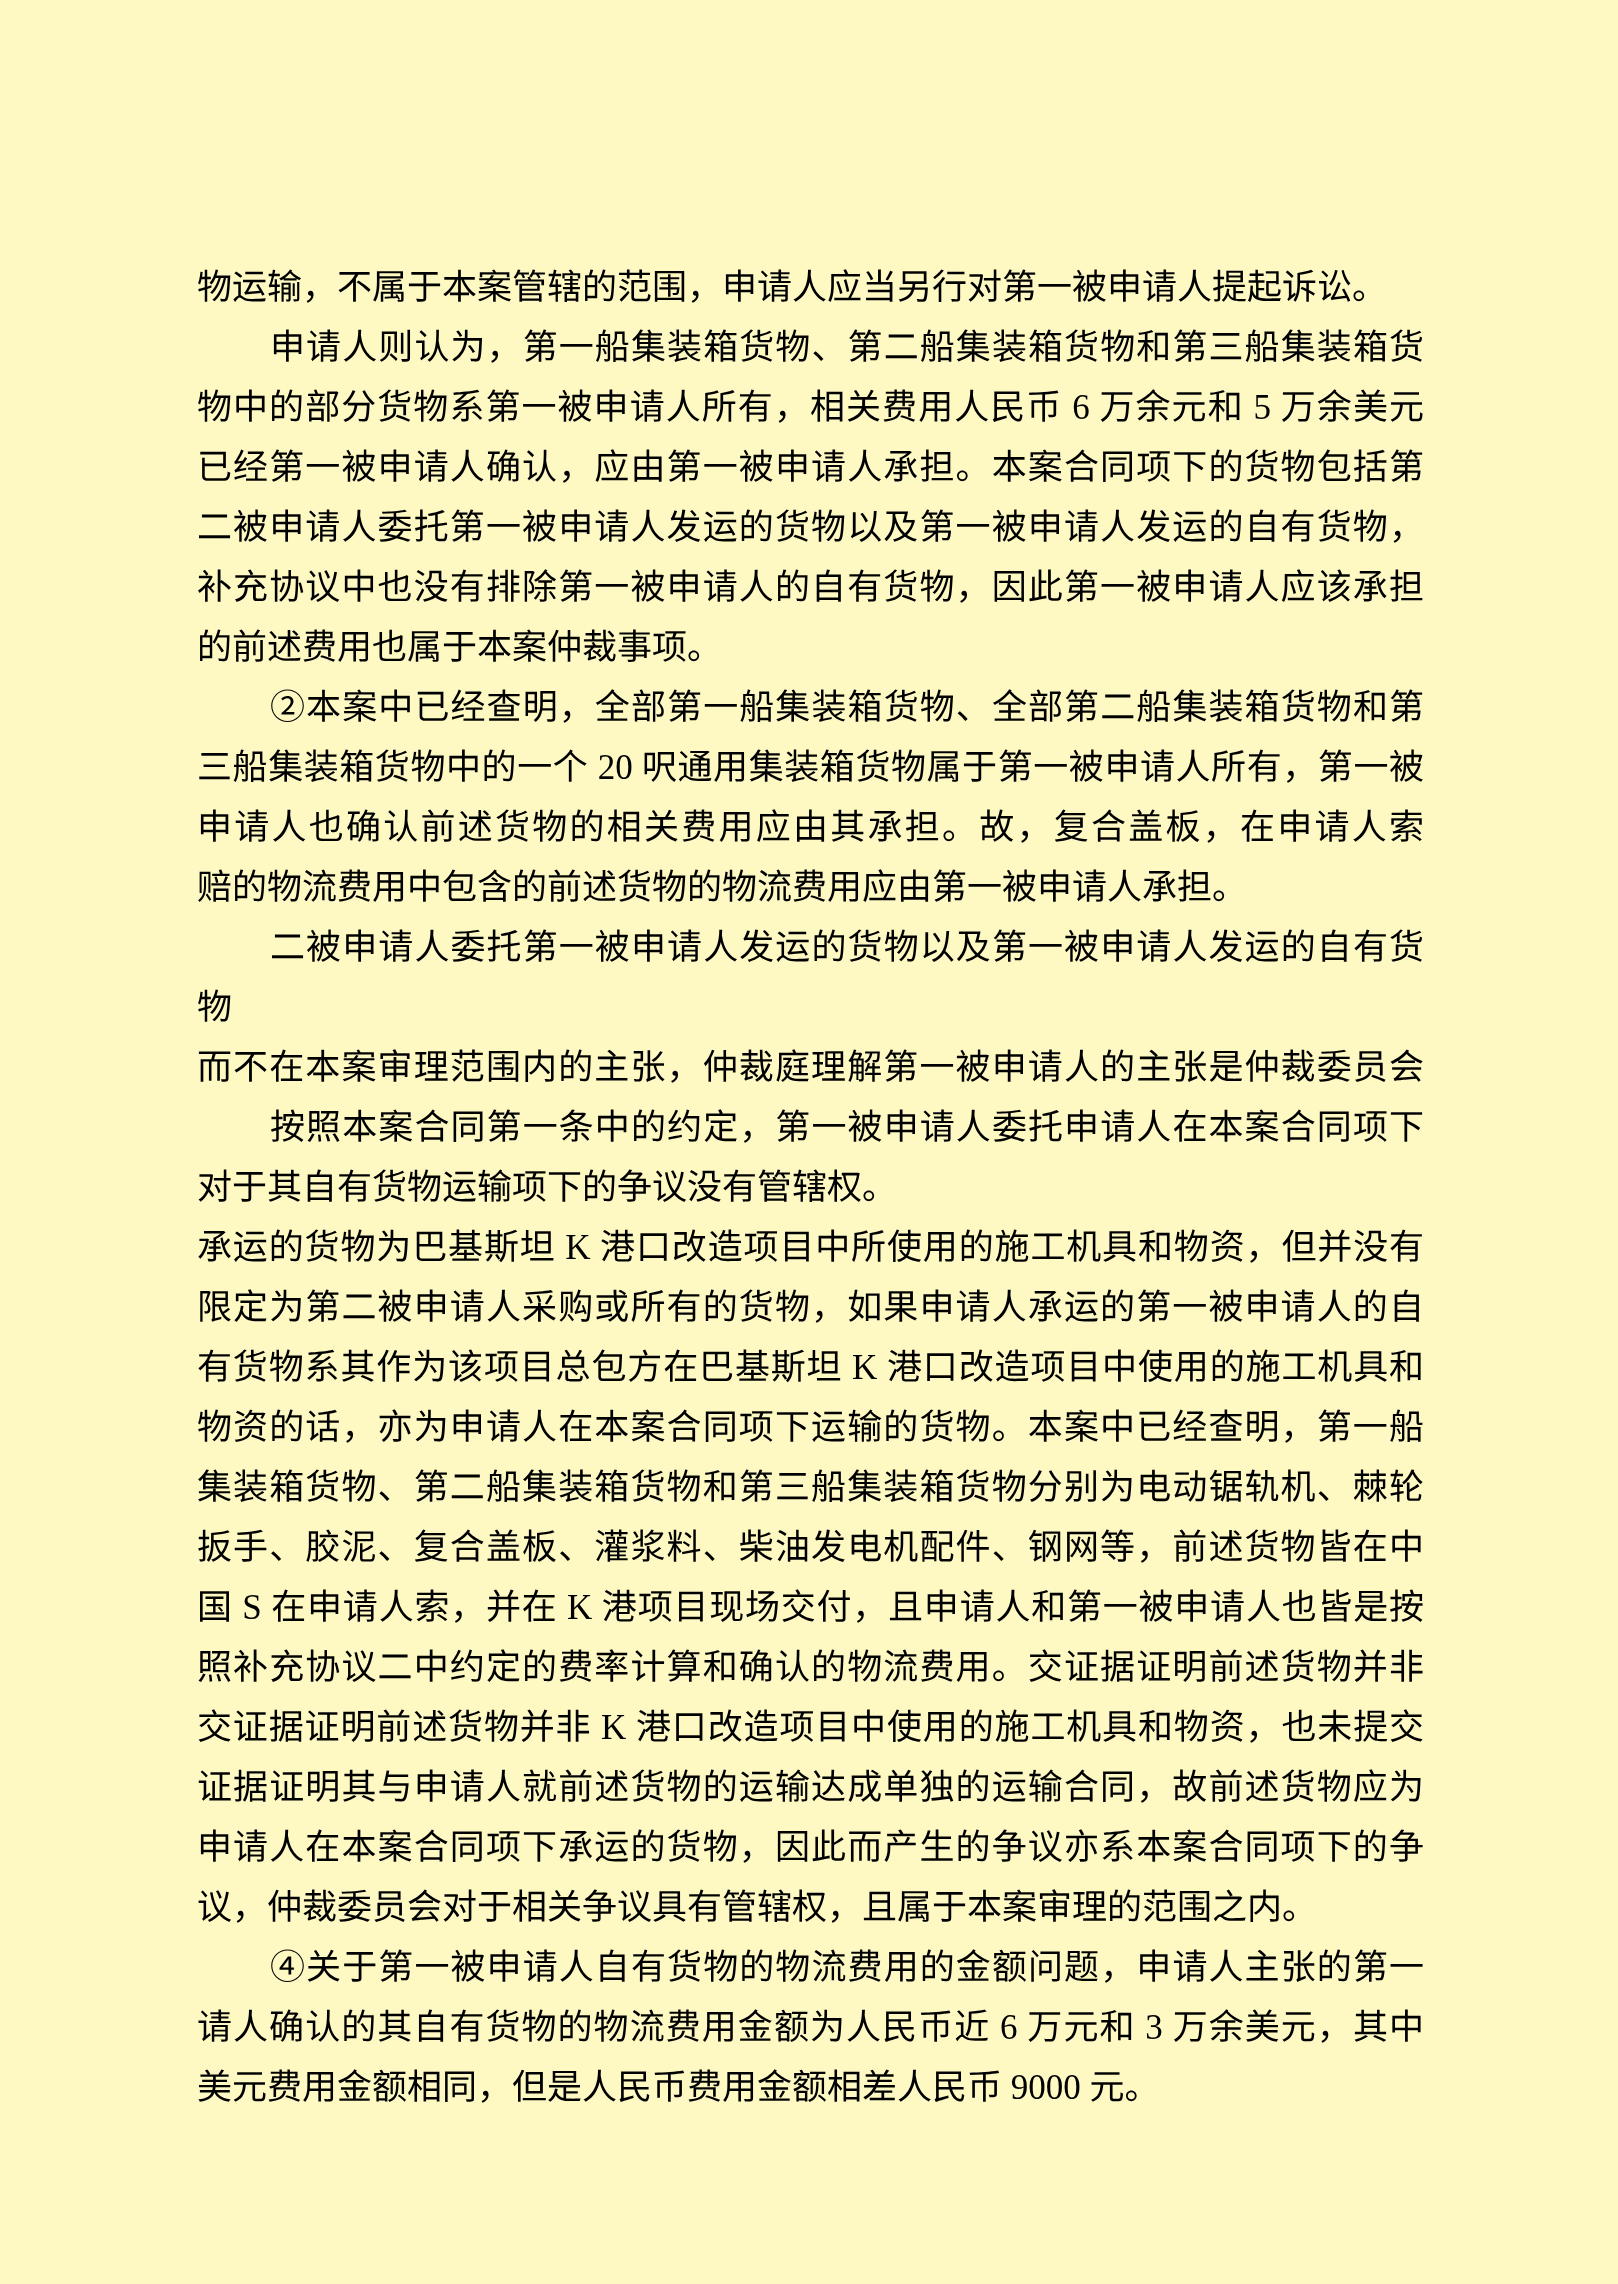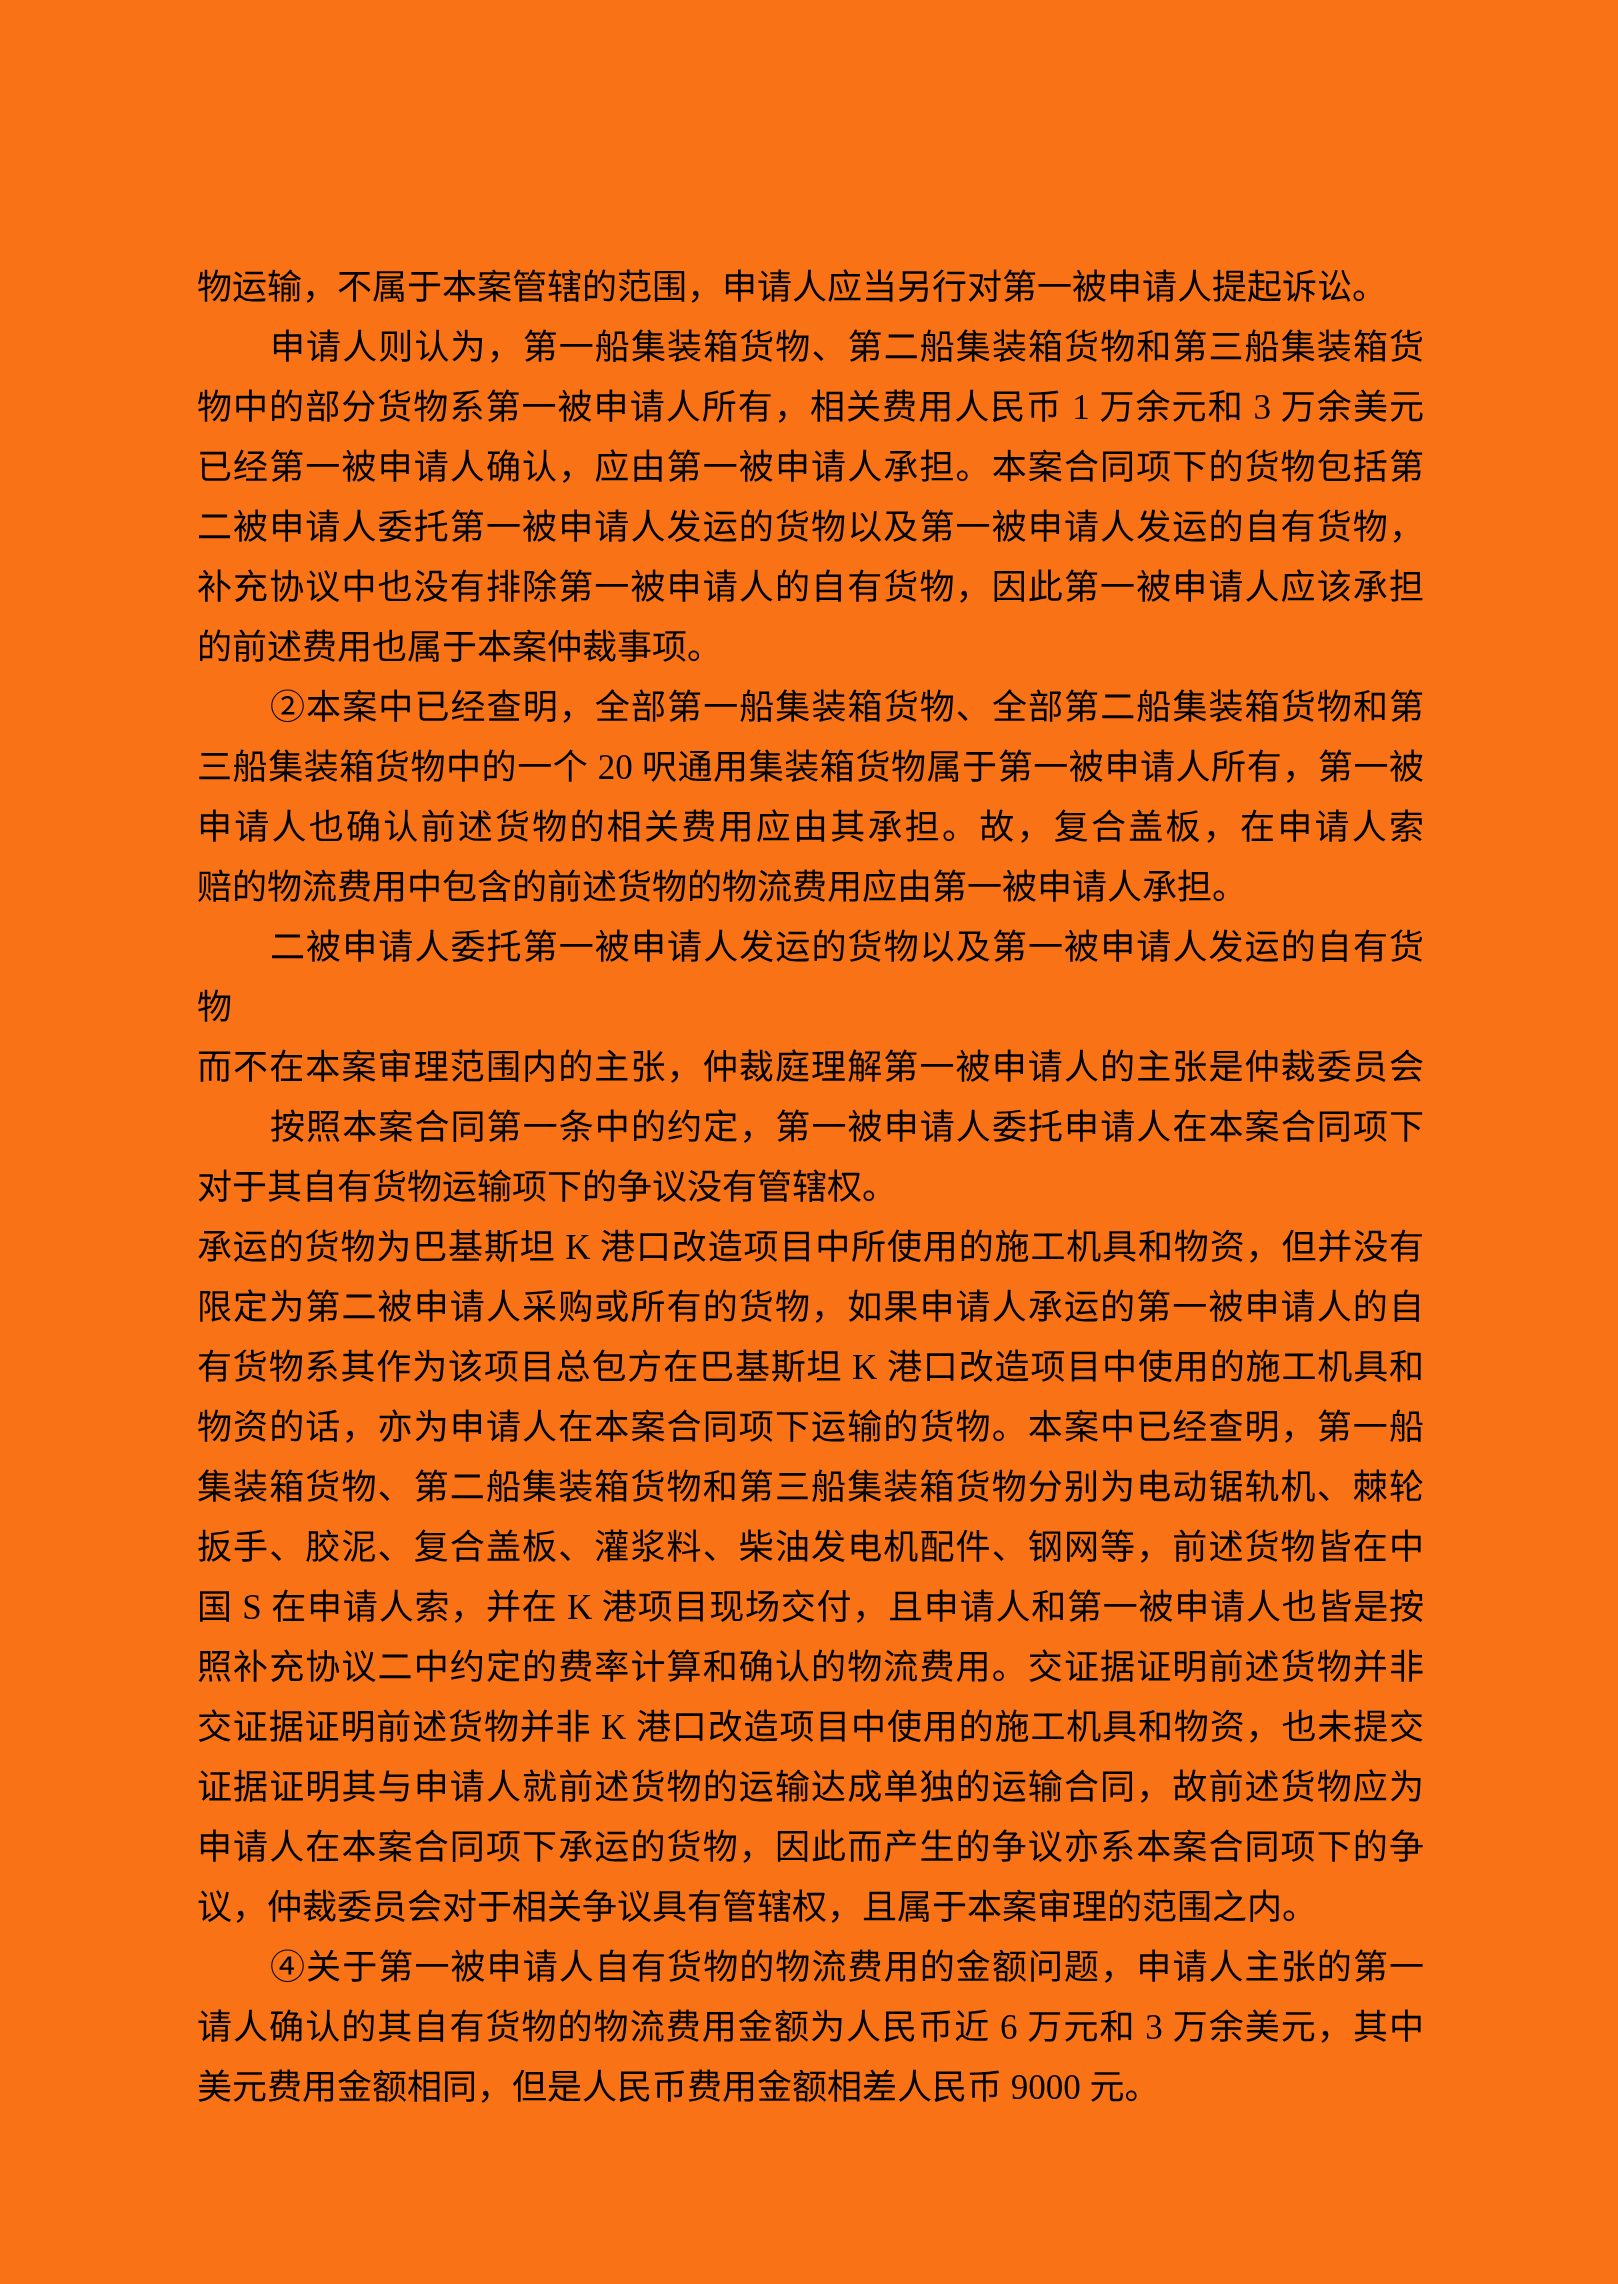--- a/index.html
+++ b/index.html
@@ -12,21 +12,21 @@
     background: #ffffff;
     position: relative;
     overflow: hidden;
   }
   .page {
     position: absolute;
     left: 0;
     top: 0;
     width: 1618px;
     height: 2284px;
-    background: #f97316;
+    background: #fef9c3;
   }
   .text-block {
     position: absolute;
     left: 197px;
     top: 258px;
     width: 1227px;
     font-family: "Liberation Serif", "DejaVu Serif", serif;
     font-size: 35px;
     line-height: 60px;
     color: #000000;
@@ -50,21 +50,21 @@
     text-indent: 73px;
   }
 </style>
 </head>
 <body style="background: rgb(255, 255, 255);">
 
 <div class="page">
   <div class="text-block" id="text-block" style="color: rgb(0, 0, 0);">
       <div class="line para-end">物运输，不属于本案管辖的范围，申请人应当另行对第一被申请人提起诉讼。</div>
       <div class="line justified para-start">申请人则认为，第一船集装箱货物、第二船集装箱货物和第三船集装箱货</div>
-      <div class="line justified">物中的部分货物系第一被申请人所有，相关费用人民币 1 万余元和 3 万余美元</div>
+      <div class="line justified">物中的部分货物系第一被申请人所有，相关费用人民币 6 万余元和 5 万余美元</div>
       <div class="line justified">已经第一被申请人确认，应由第一被申请人承担。本案合同项下的货物包括第</div>
       <div class="line justified">二被申请人委托第一被申请人发运的货物以及第一被申请人发运的自有货物，</div>
       <div class="line justified">补充协议中也没有排除第一被申请人的自有货物，因此第一被申请人应该承担</div>
       <div class="line para-end">的前述费用也属于本案仲裁事项。</div>
       <div class="line justified para-start">②本案中已经查明，全部第一船集装箱货物、全部第二船集装箱货物和第</div>
       <div class="line justified">三船集装箱货物中的一个 20 呎通用集装箱货物属于第一被申请人所有，第一被</div>
       <div class="line justified">申请人也确认前述货物的相关费用应由其承担。故，复合盖板，在申请人索</div>
       <div class="line para-end">赔的物流费用中包含的前述货物的物流费用应由第一被申请人承担。</div>
       <div class="line justified para-start">二被申请人委托第一被申请人发运的货物以及第一被申请人发运的自有货物</div>
       <div class="line justified">而不在本案审理范围内的主张，仲裁庭理解第一被申请人的主张是仲裁委员会</div>

